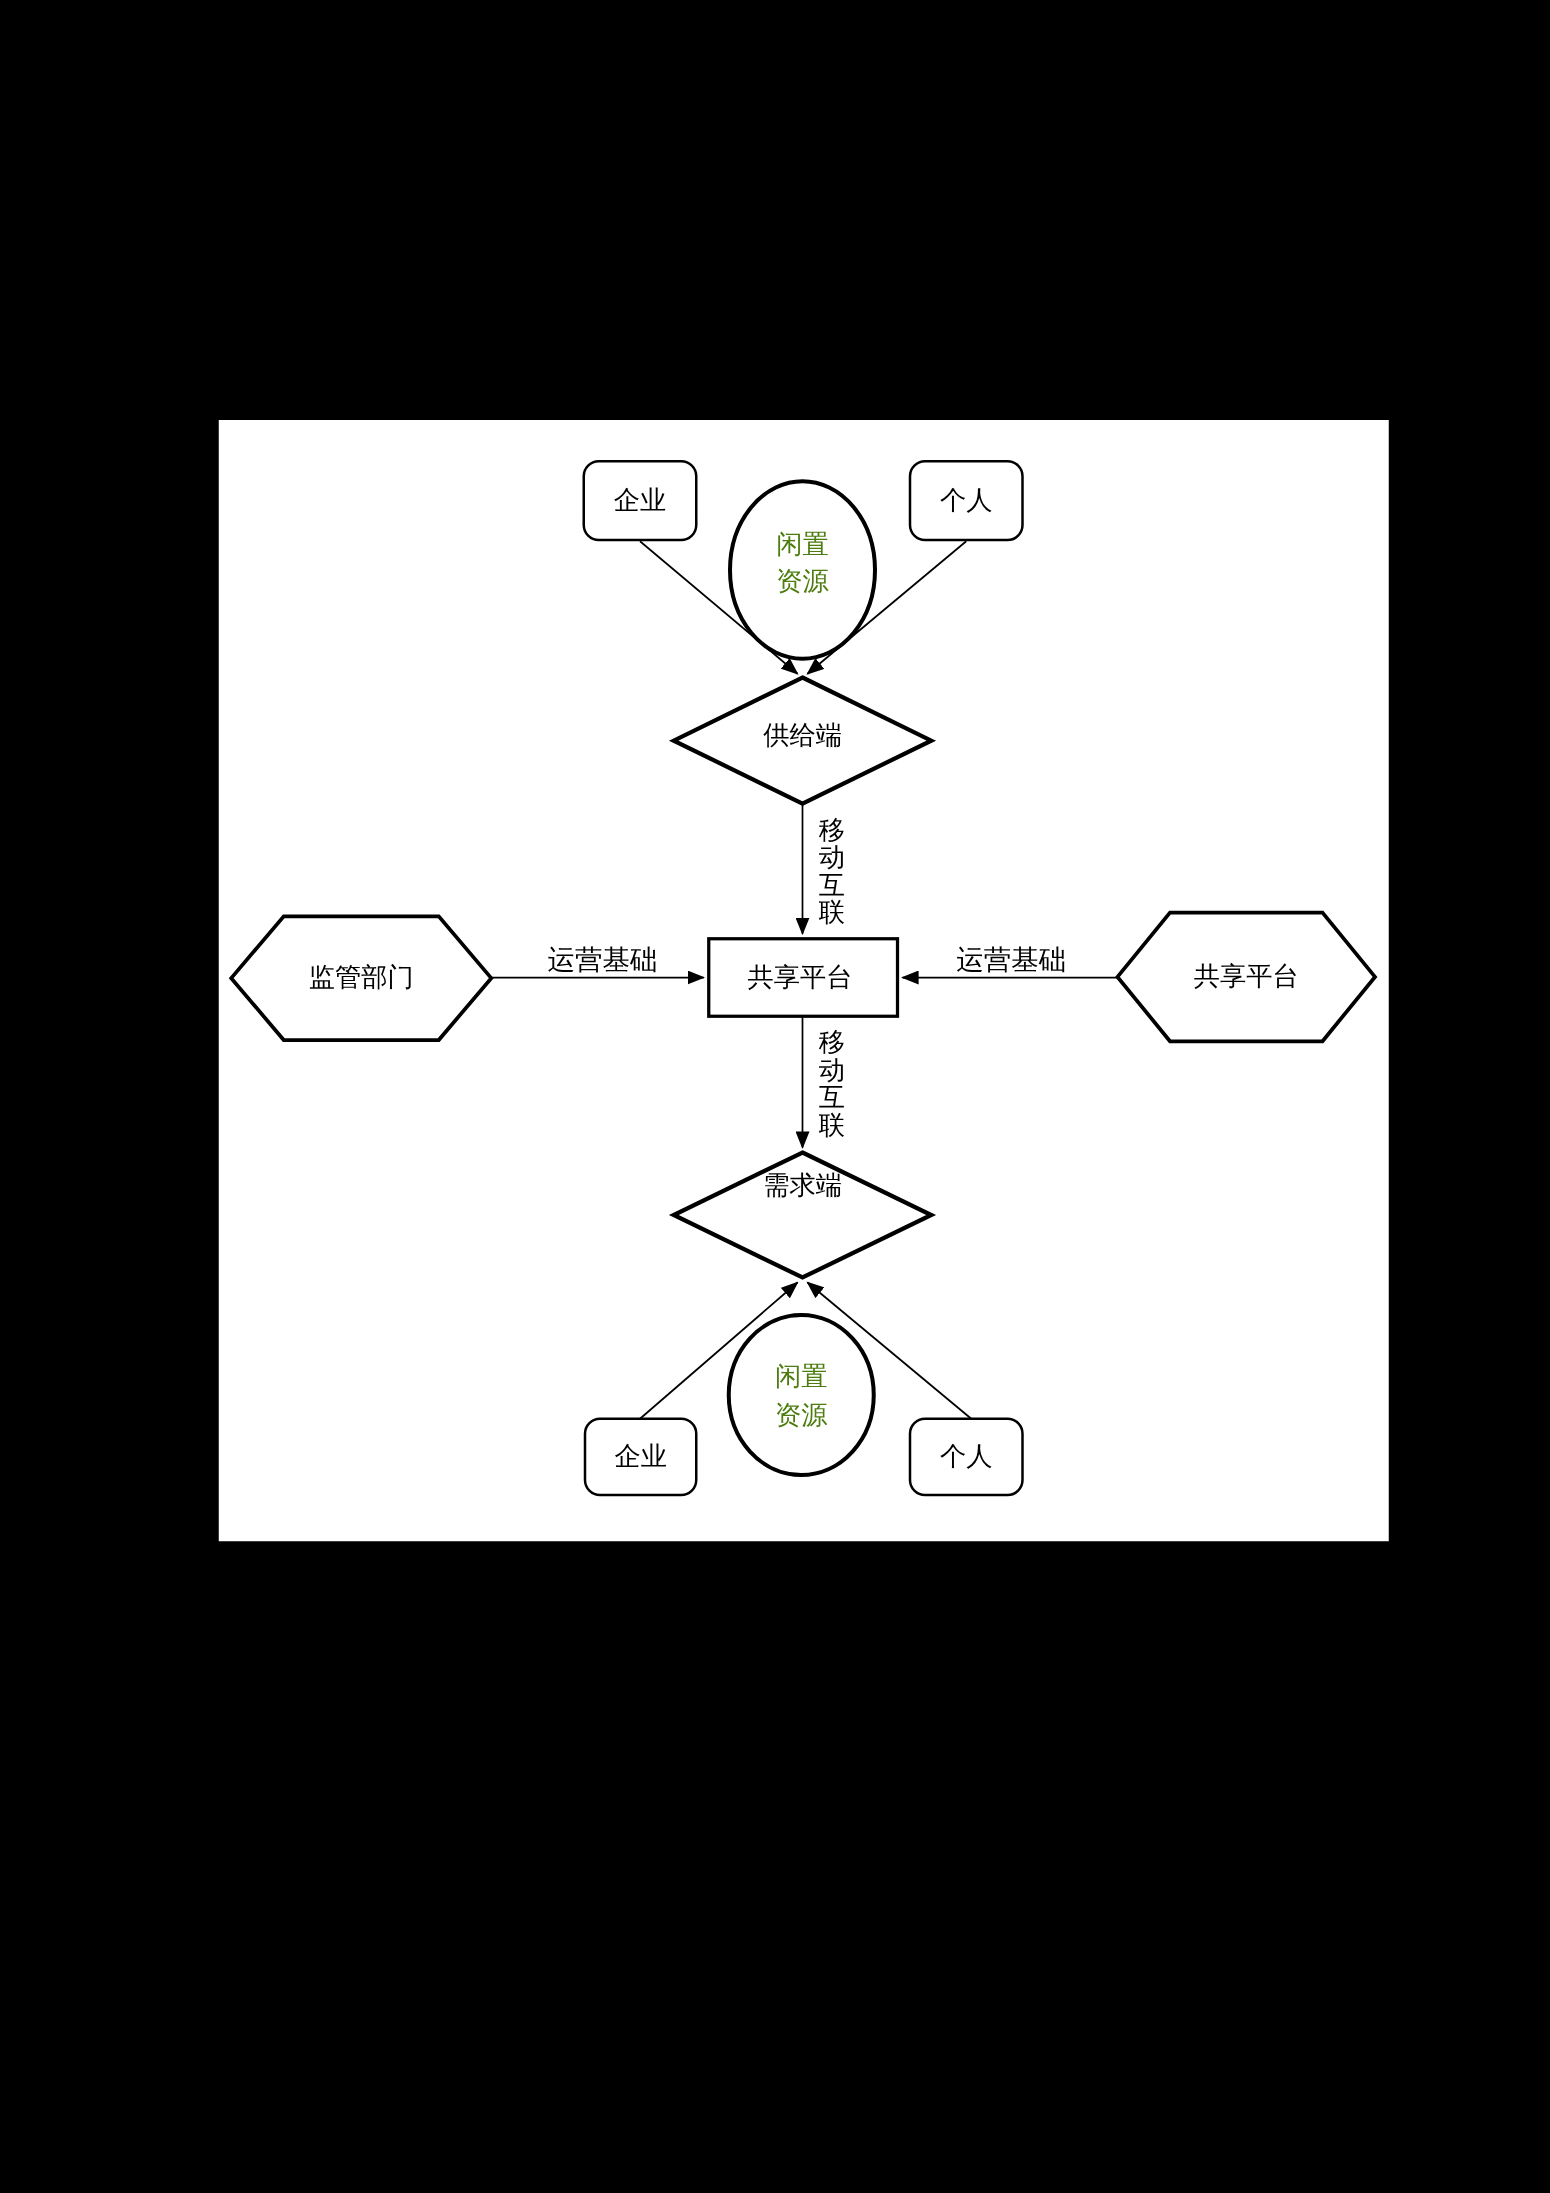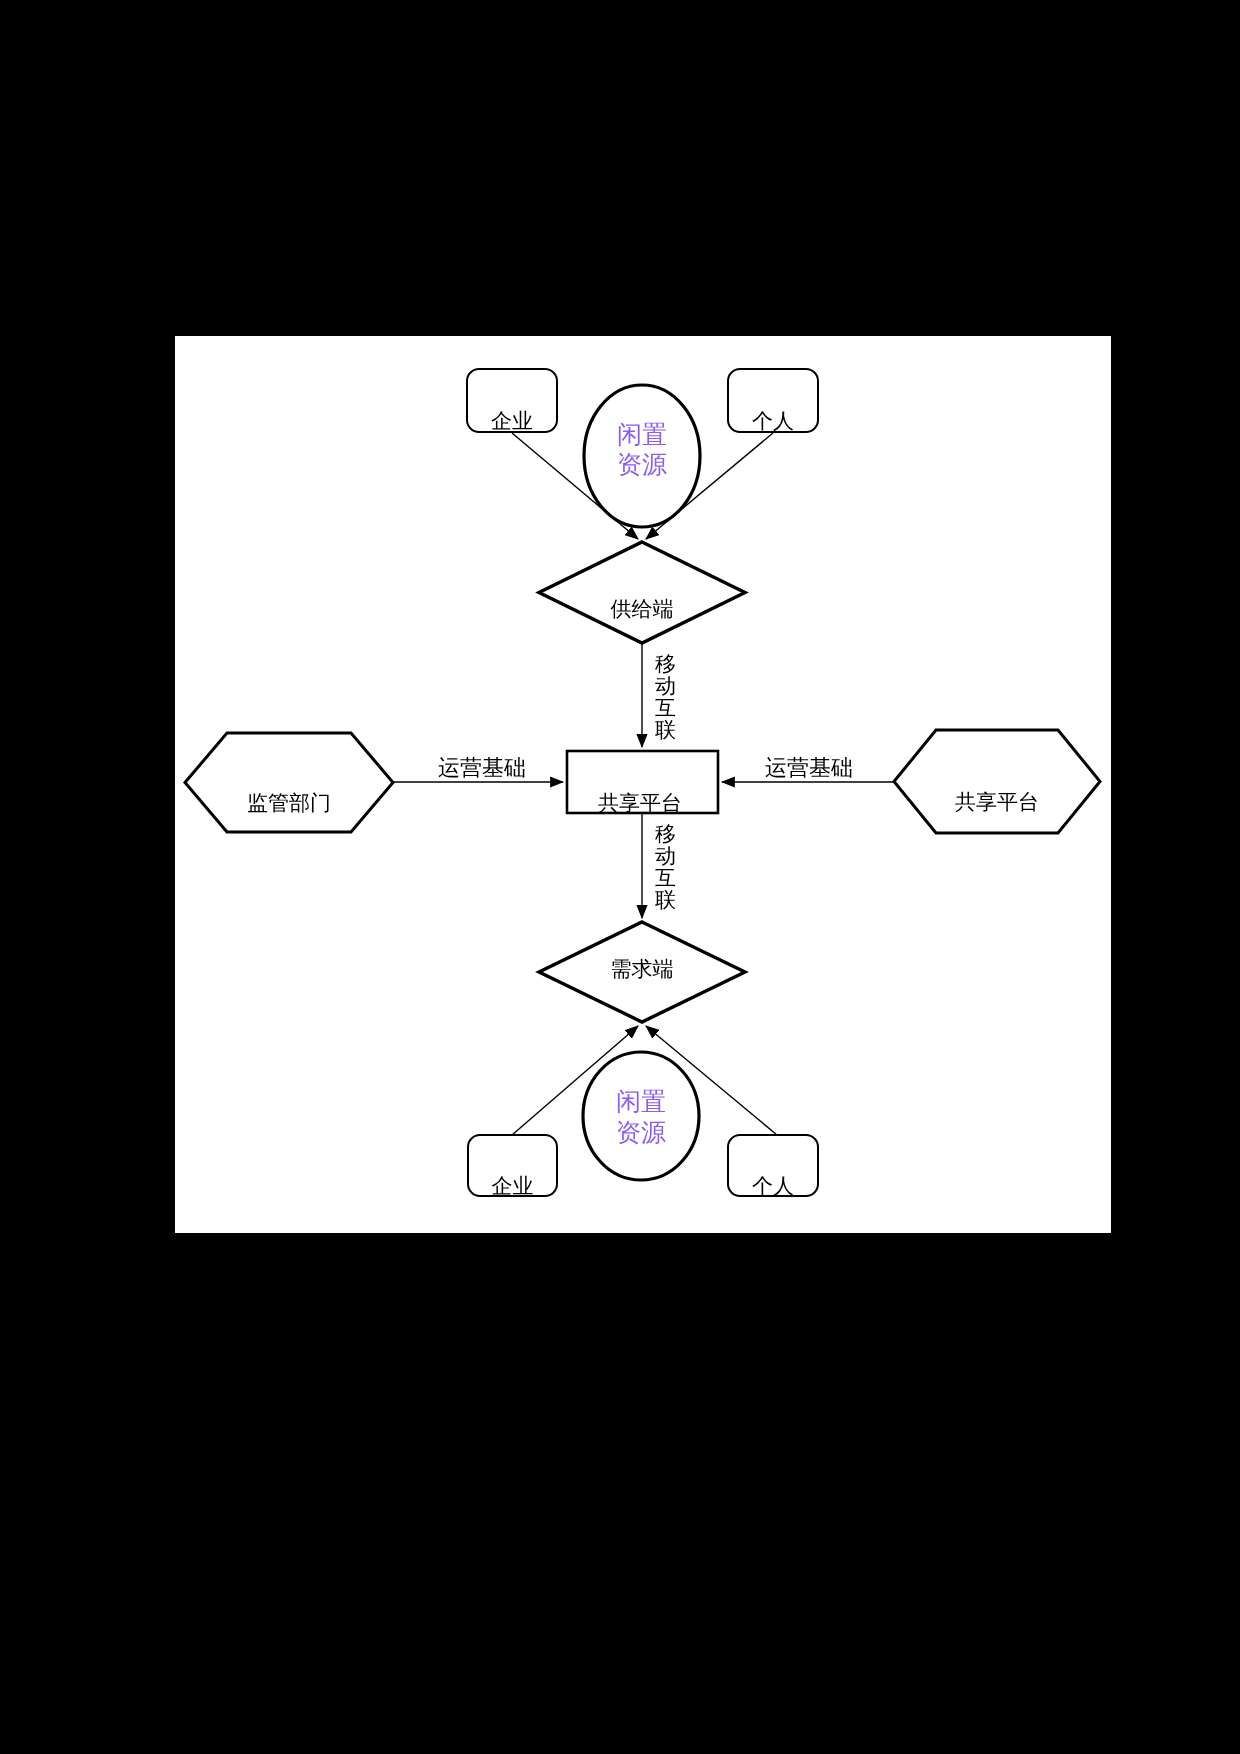--- a/index.html
+++ b/index.html
@@ -28,26 +28,25 @@
     left: 0;
     top: 0;
   }
   .lbl {
     position: absolute;
     color: #000000;
     font-size: 21px;
     line-height: 25px;
     text-align: center;
     white-space: nowrap;
-    margin-top: 21px;
   }
   .lbl-2line {
     position: absolute;
-    color: #8b5cf6;
-    font-size: 25px;
+    color: #4d7c0f;
+    font-size: 21px;
     line-height: 30px;
     text-align: center;
   }
   .lbl-vert {
     position: absolute;
     color: #000000;
     font-size: 21px;
     line-height: 22px;
     width: 24px;
     text-align: right;

